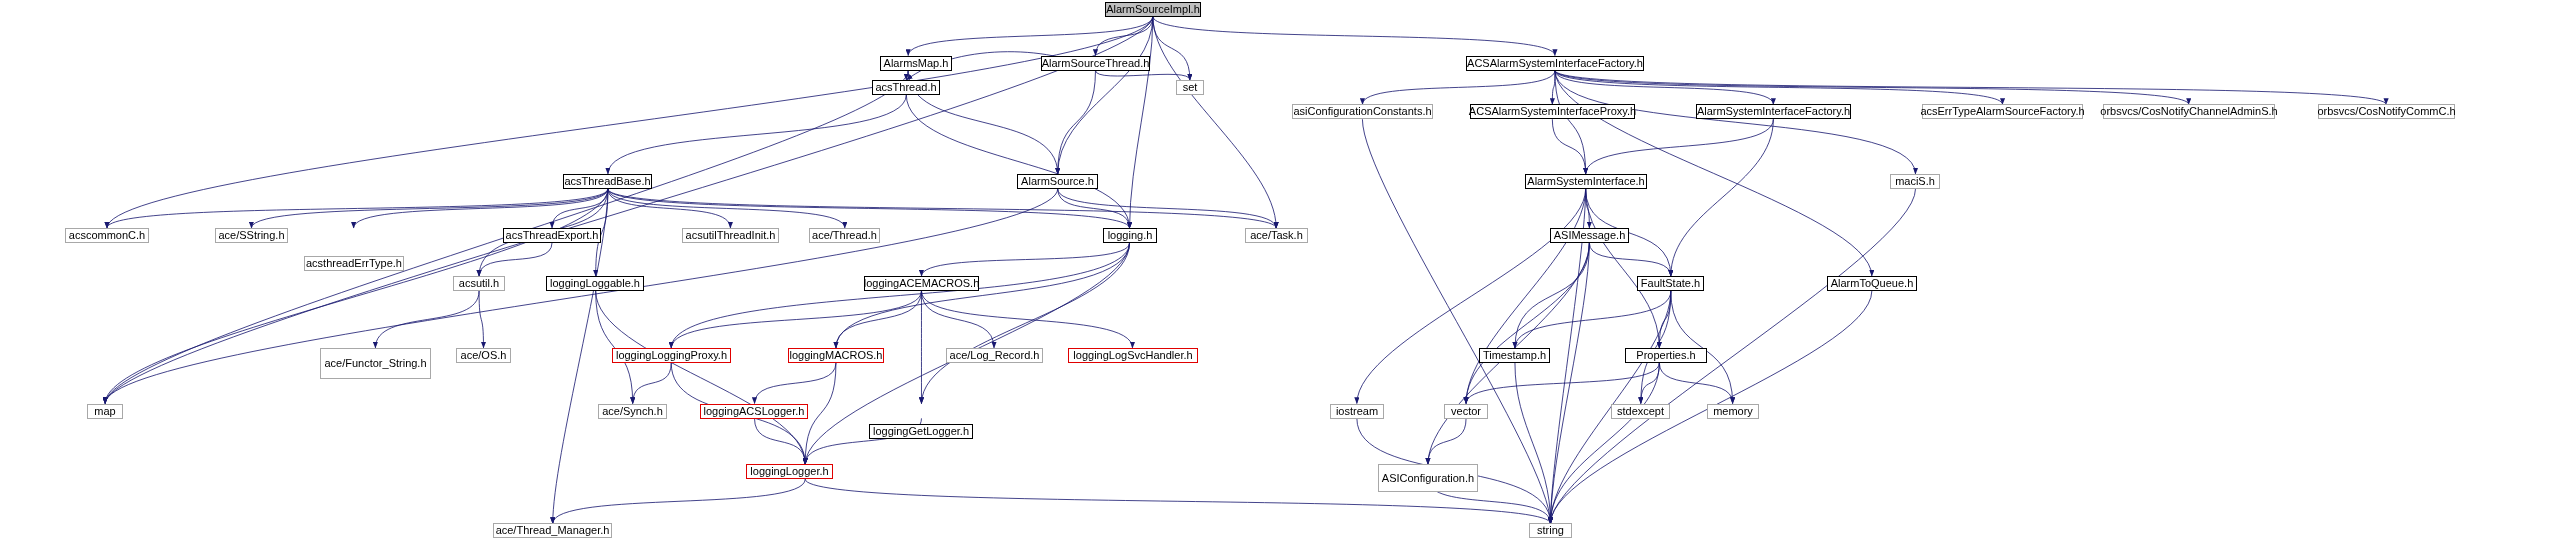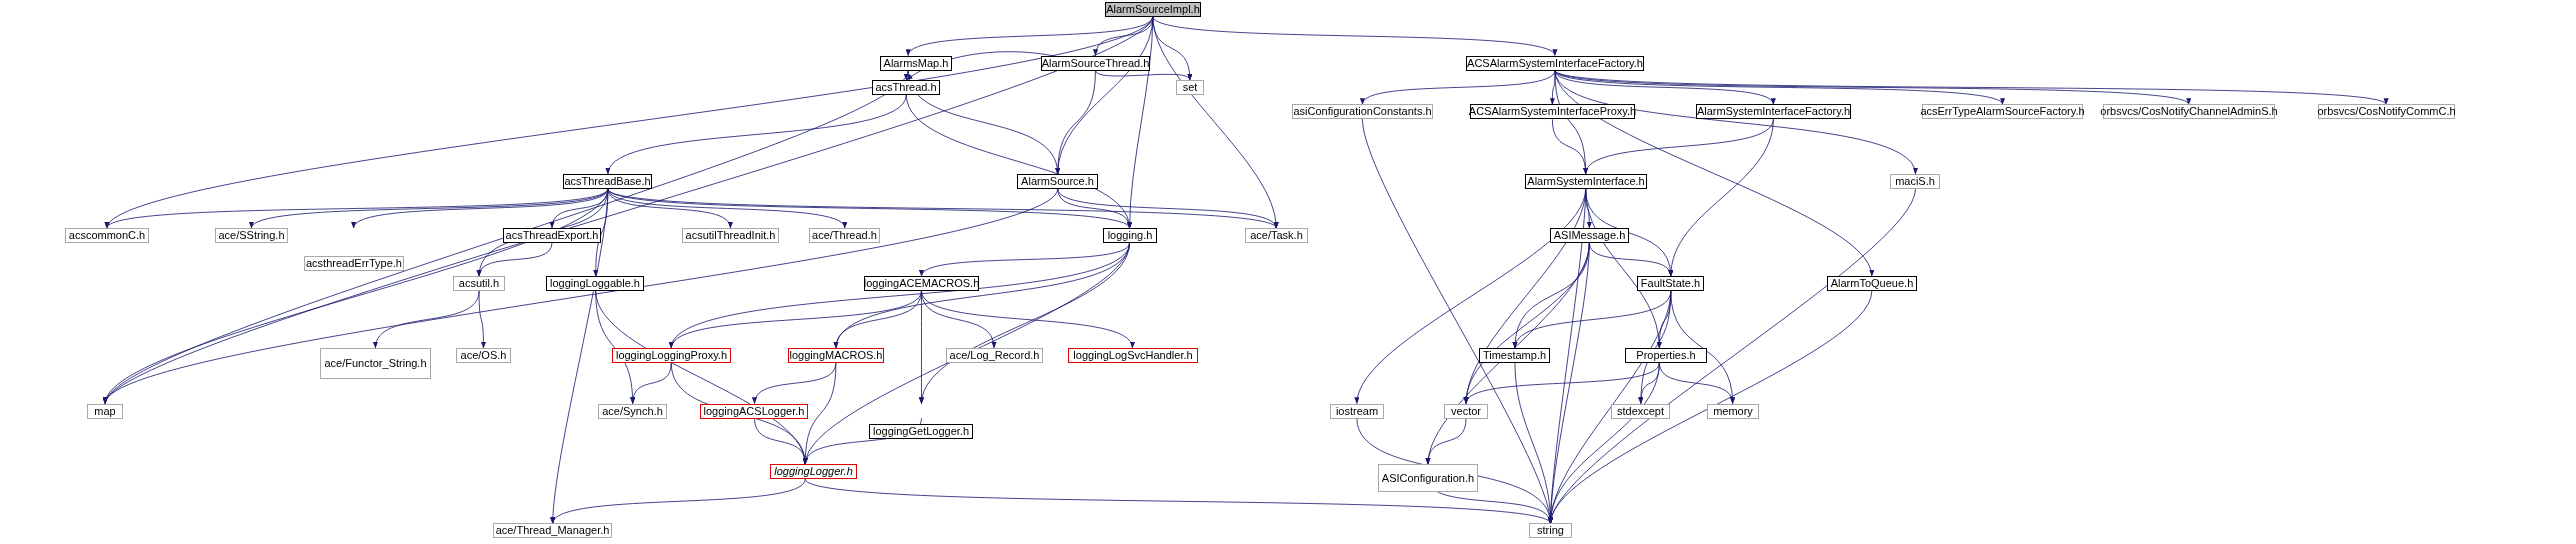--- a/index.html
+++ b/index.html
@@ -251,21 +251,21 @@
       </div>
       <div class="node gray" style="left: 1444px; top: 404px; width: 44px; height: 15px;">
         <span>vector</span>
       </div>
       <div class="node gray" style="left: 1611px; top: 404px; width: 59px; height: 15px;">
         <span>stdexcept</span>
       </div>
       <div class="node gray" style="left: 1707px; top: 404px; width: 52px; height: 15px;">
         <span>memory</span>
       </div>
-      <div class="node red" style="left: 770px; top: 464px; width: 87px; height: 15px; font-style: italic;">
+      <div class="node red" style="left: 746px; top: 464px; width: 87px; height: 15px;">
         <span>loggingLogger.h</span>
       </div>
       <div class="node gray" style="left: 1378px; top: 464px; width: 100px; height: 28px;">
         <span>ASIConfiguration.h</span>
       </div>
       <div class="node gray" style="left: 87px; top: 404px; width: 36px; height: 15px;">
         <span>map</span>
       </div>
       <div class="node gray" style="left: 493px; top: 523px; width: 119px; height: 15px;">
         <span>ace/Thread_Manager.h</span>

